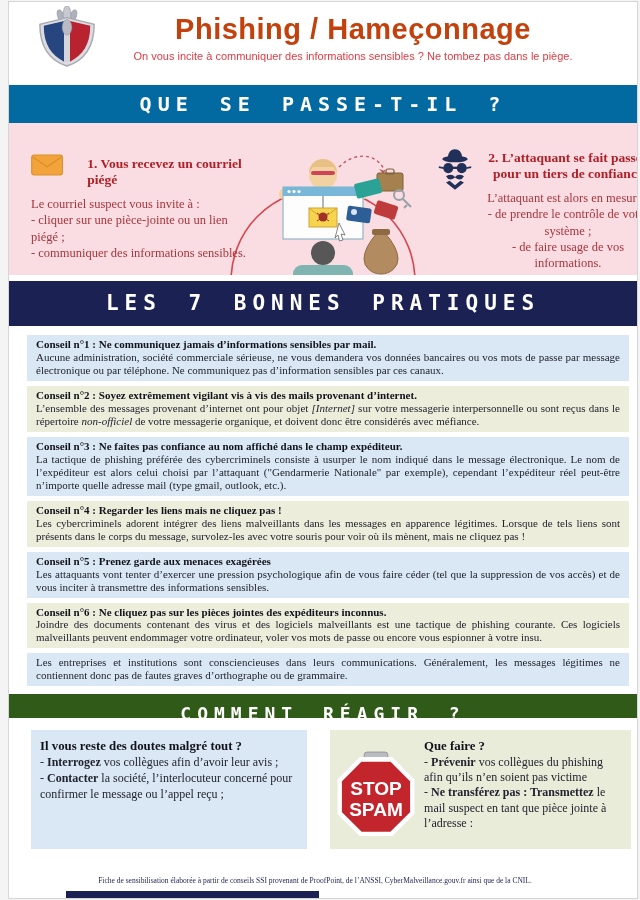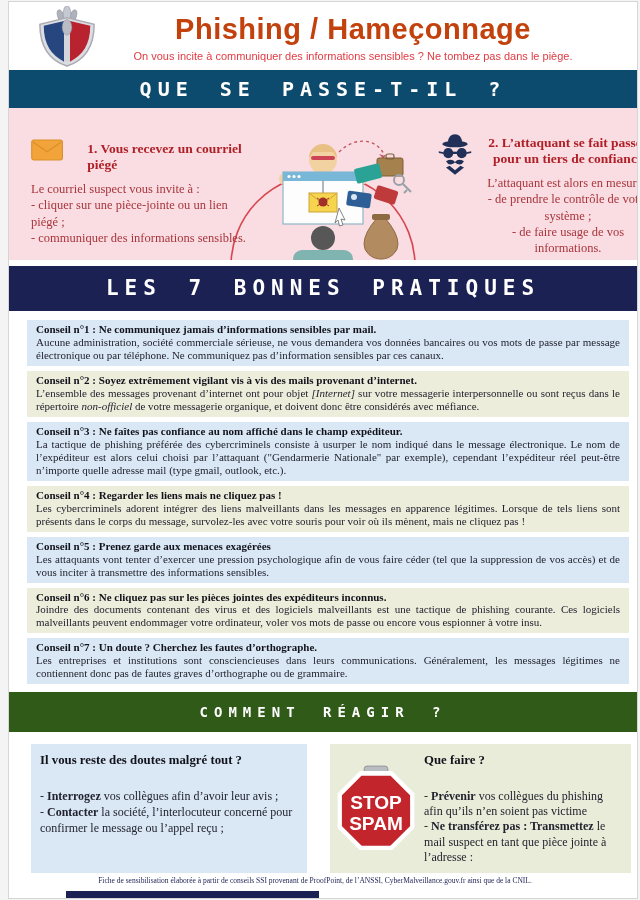--- a/index.html
+++ b/index.html
@@ -19,23 +19,23 @@
   .page-subtitle {
     text-align:center; padding-left:60px; margin-top:4px;
     font-family:"Liberation Sans", sans-serif; font-size:11px; color:#e23a42;
   }
   
   .banner {
     color:#ffffff; text-align:center;
     font-family:"DejaVu Sans Mono", "Liberation Mono", monospace; font-weight:bold;
     letter-spacing:6px; word-spacing:8px;
   }
-  .banner-red   { margin-top:4px; background:#0c4a6e; height:38px; line-height:38px; font-size:20px; }
+  .banner-red   { margin-top:19px; background:#0369a1; height:38px; line-height:38px; font-size:20px; }
   .banner-navy  { margin-top:6px; background:#1b2153; height:45px; line-height:45px; font-size:21px; }
-  .banner-green { margin-top:8px; background:#2f5a17; height:40px; line-height:40px; font-size:14px; }
+  .banner-green { margin-top:8px; background:#2f5a17; height:24px; line-height:40px; font-size:18px; }
   
   .pink { position:relative; height:152px; background:#f9dde2; overflow:hidden; }
   .illus { position:absolute; left:218px; top:16px; width:196px; height:136px; }
   .step { position:absolute; font-size:12.5px; color:#a8353c; line-height:1.3; }
   .step1 { left:22px; top:30px; width:224px; }
   .step2 { left:428px; top:24px; width:218px;text-align:center; }
   .step-head { display:flex; gap:24px; }
   .step-title { font-weight:bold; color:#b01f27; font-size:13.5px; line-height:1.15; padding-top:3px; }
   .step-body { margin-top:9px; }
   .step2 .step-body, .step2 .step-title { margin-left:44px; }
@@ -53,21 +53,21 @@
   .react-row { display:flex; margin-top:12px; padding:0 6px 0 22px; gap:23px; }
   .doubts {
     width:277px; background:#d9e8f4; padding:8px 9px;
     font-size:12px; line-height:1.32; color:#232330;
   }
   .actions {
     width:302px; background:#e9ecd8; padding:8px 8px 8px 6px;
     font-size:12px; line-height:1.28; color:#232330;
     display:flex; gap:6px;
   }
-  .box-title { font-weight:bold; font-size:12.8px; color:#12121c; margin-bottom:20px; }
+  .box-title { font-weight:bold; font-size:12.8px; color:#12121c; margin-bottom:0; }
   .stop-wrap { flex:0 0 82px; padding-top:12px; }
   
   .footer-credit {
     position:absolute; left:0; right:16px; bottom:13px; text-align:center;
     font-size:7.5px; color:#1b2153;
   }
   .bottom-bar { position:absolute; left:57px; bottom:0; width:253px; height:7px; background:#1b2153; }
 </style>
 </head>
 <body>
@@ -199,21 +199,20 @@
     </div>
     <div class="practice">
       <div class="practice-title">Conseil n°5 : Prenez garde aux menaces exagérées</div>
       <div><span>Les attaquants vont tenter d’exercer une pression psychologique afin de vous faire céder (tel que la suppression de vos accès) et de vous inciter à transmettre des informations sensibles.</span></div>
     </div>
     <div class="practice">
       <div class="practice-title">Conseil n°6 : Ne cliquez pas sur les pièces jointes des expéditeurs inconnus.</div>
       <div><span>Joindre des documents contenant des virus et des logiciels malveillants est une tactique de phishing courante. Ces logiciels malveillants peuvent endommager votre ordinateur, voler vos mots de passe ou encore vous espionner à votre insu.</span></div>
     </div>
     <div class="practice">
-      <div class="practice-title">Conseil n°7 : Un doute ? Cherchez les fautes d’orthographe.</div>
       <div><span>Les entreprises et institutions sont consciencieuses dans leurs communications. Généralement, les messages légitimes ne contiennent donc pas de fautes graves d’orthographe ou de grammaire.</span></div>
     </div>
   </div>
 
   <div class="banner banner-green">COMMENT RÉAGIR ?</div>
 
   <div class="react-row">
     <div class="doubts">
       <div class="box-title">Il vous reste des doutes malgré tout ?</div>
       <div><span>- </span><span style="font-weight: bold;">Interrogez</span><span> vos collègues afin d’avoir leur avis ;</span></div>

